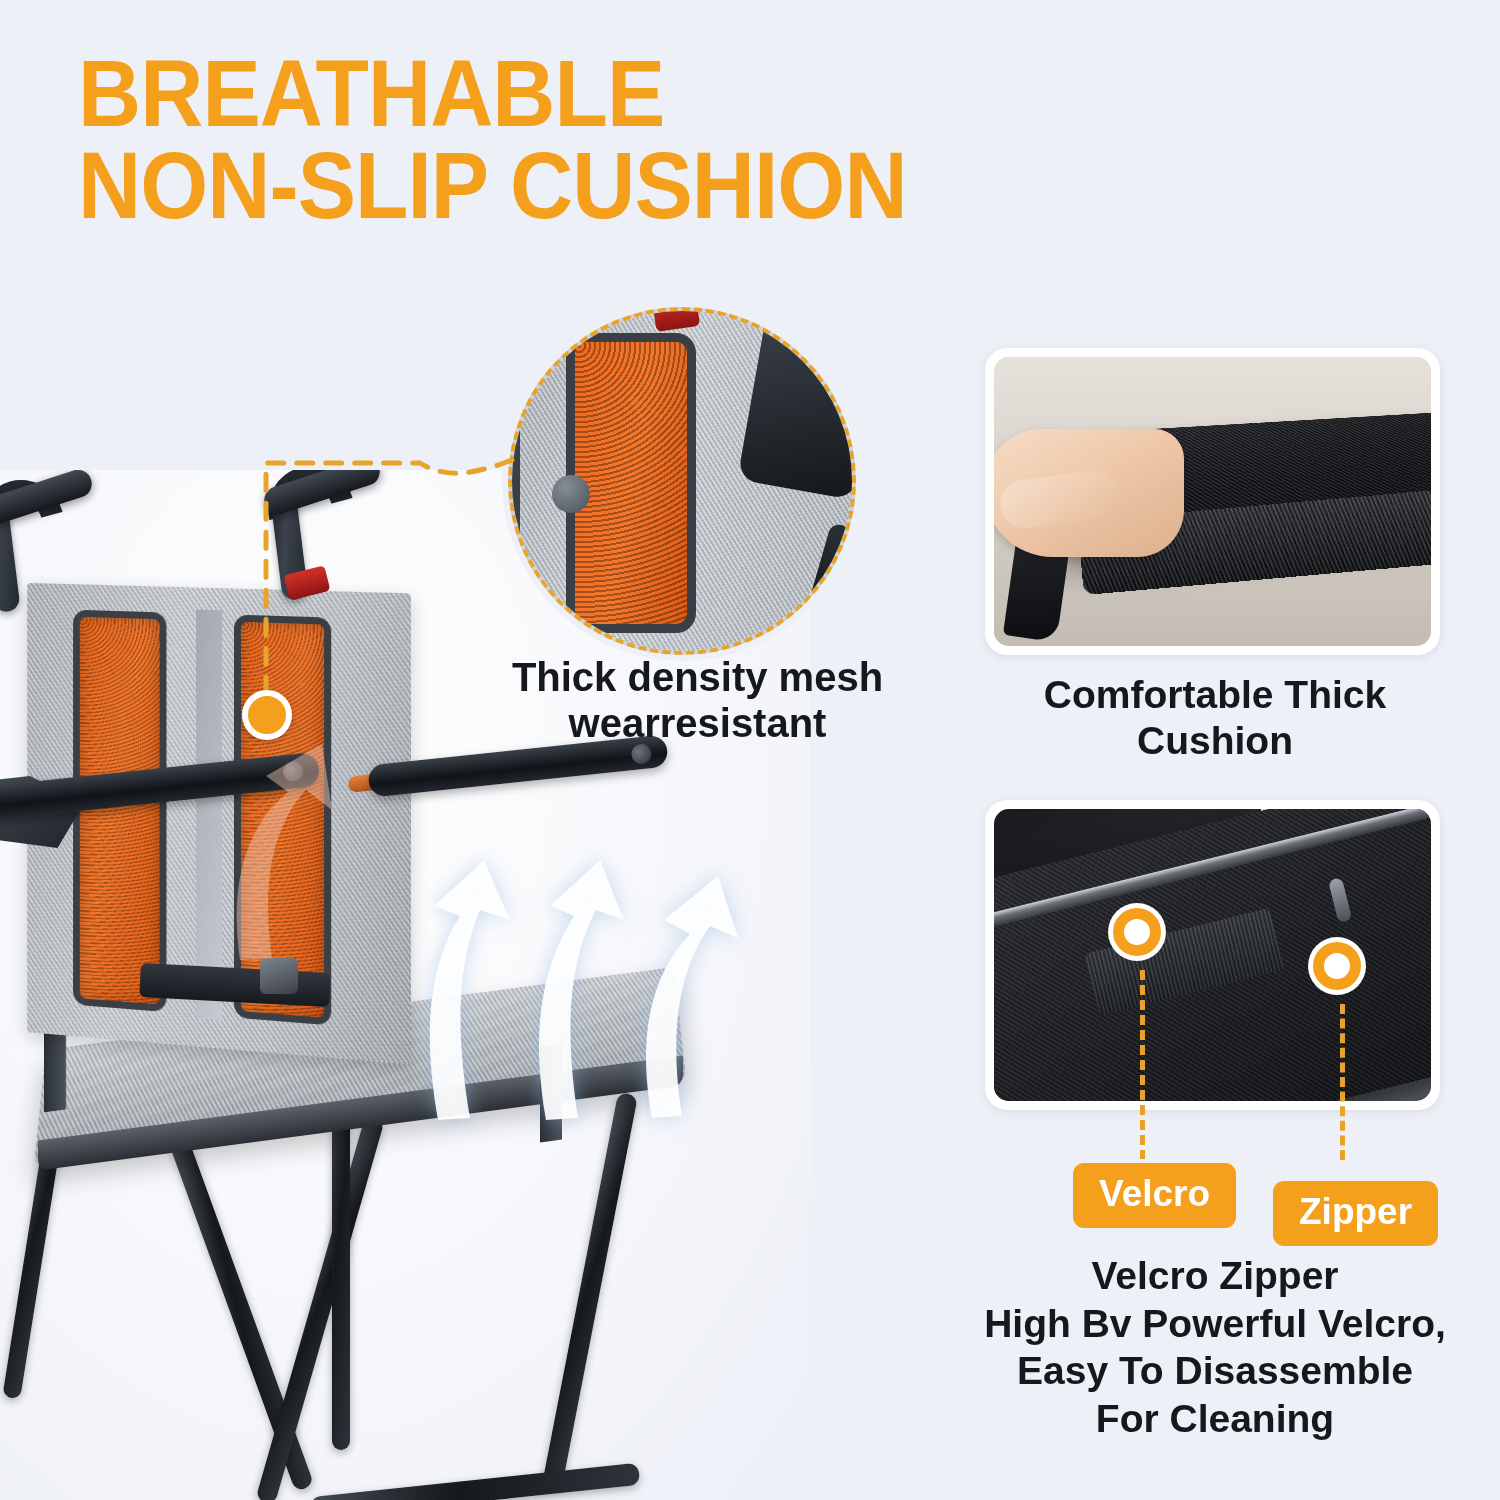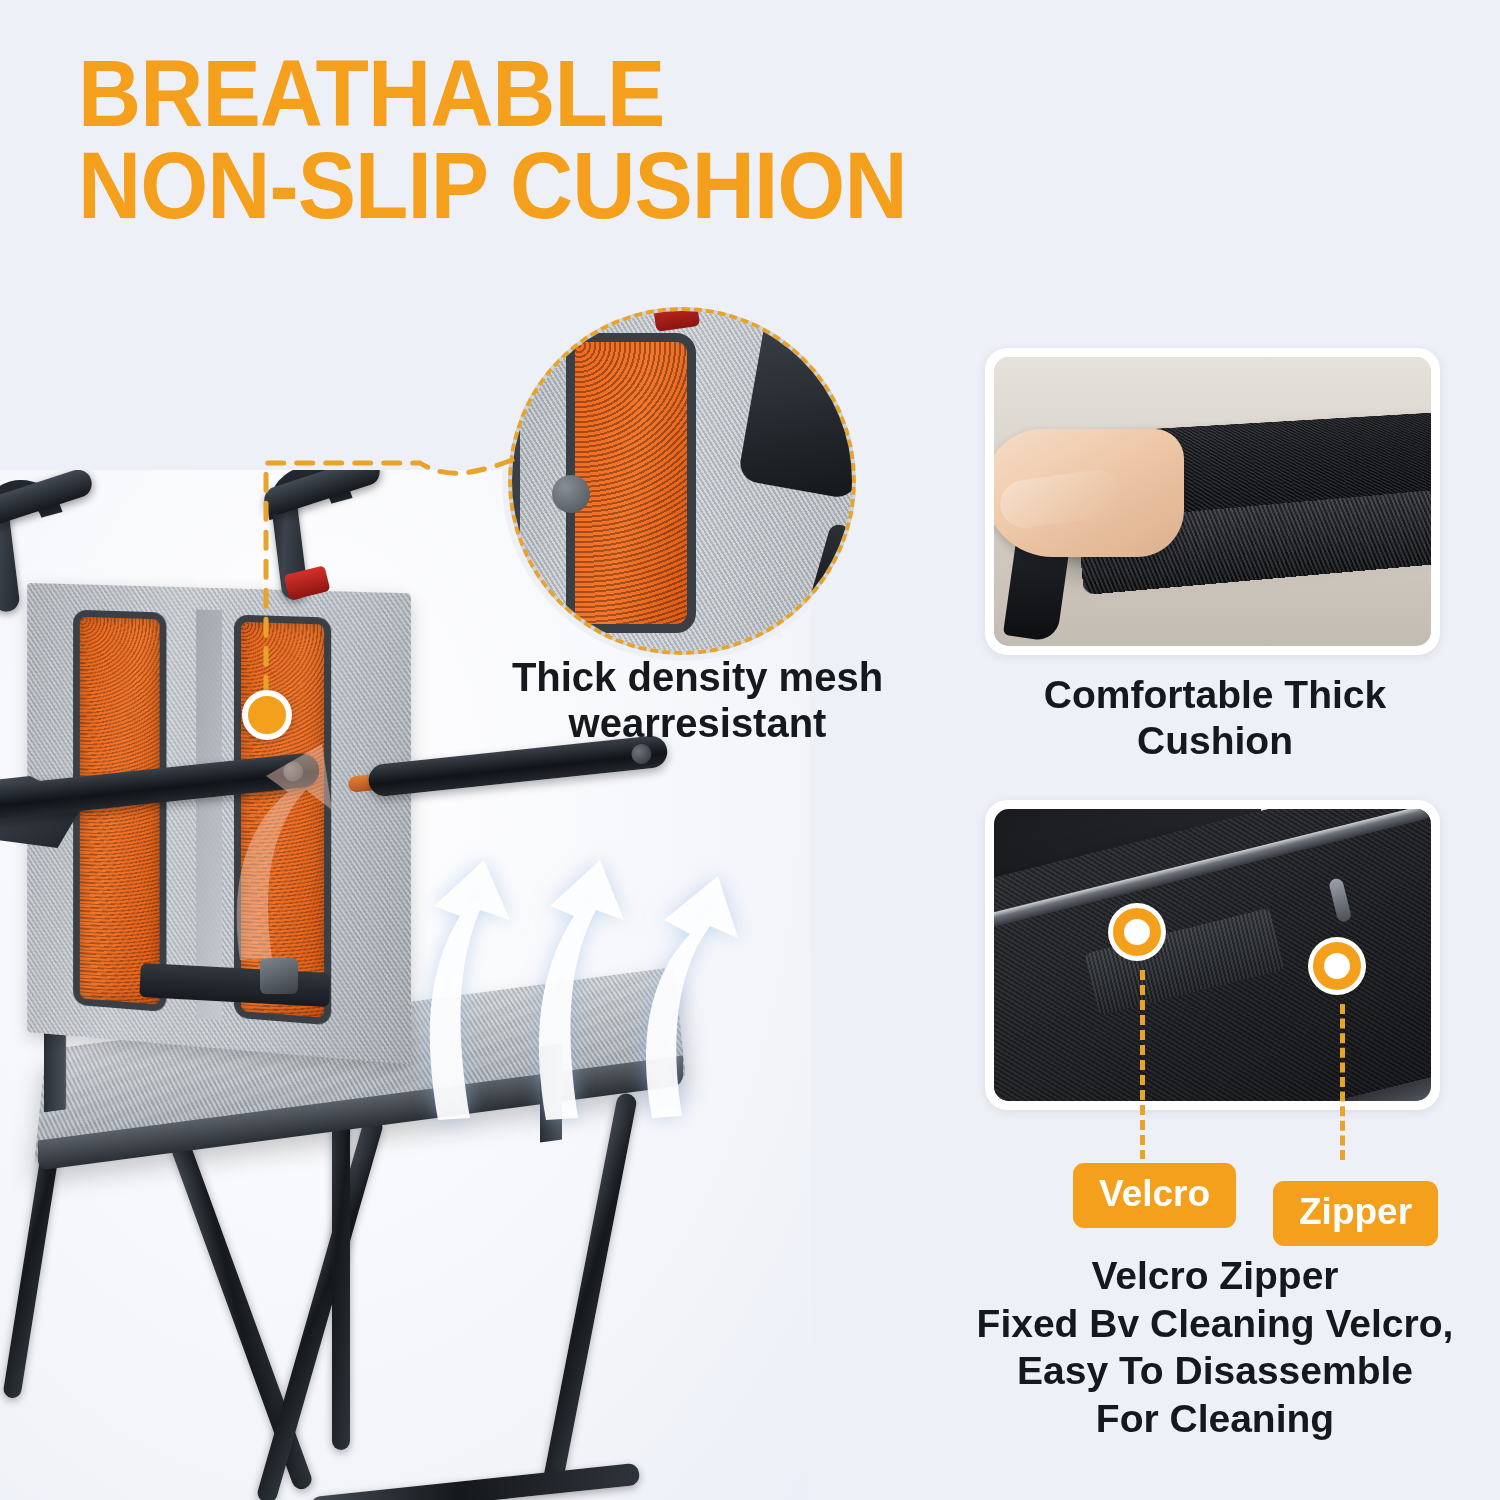--- a/index.html
+++ b/index.html
@@ -507,15 +507,15 @@
 
 <div class="ring-dot" style="left:1113px; top:908px;"></div>
 <div class="dash-v" style="left:1140px; top:970px; height:190px;"></div>
 <div class="badge" style="left:1073px; top:1163px;">Velcro</div>
 
 <div class="ring-dot" style="left:1313px; top:942px;"></div>
 <div class="dash-v" style="left:1340px; top:1004px; height:156px;"></div>
 <div class="badge" style="left:1273px; top:1163px;margin-top:18px;">Zipper</div>
 
 <div id="caption-velcro">Velcro Zipper
-Fixed Bv Cleaning Velcro,
+High Bv Powerful Velcro,
 Easy To Disassemble
 For Cleaning</div>
 
 </body></html>

